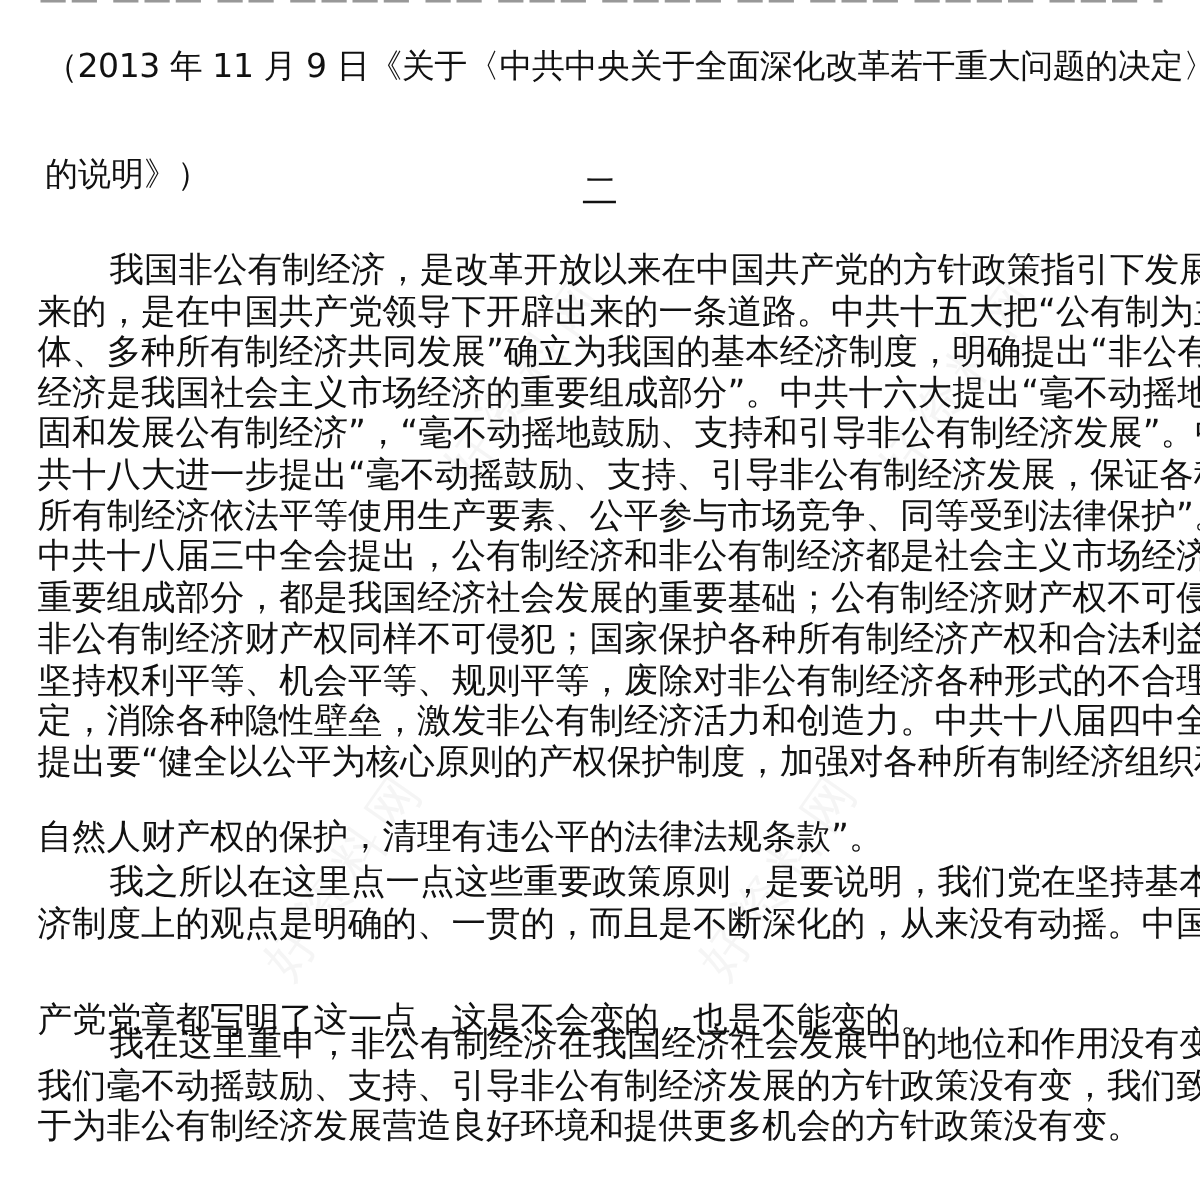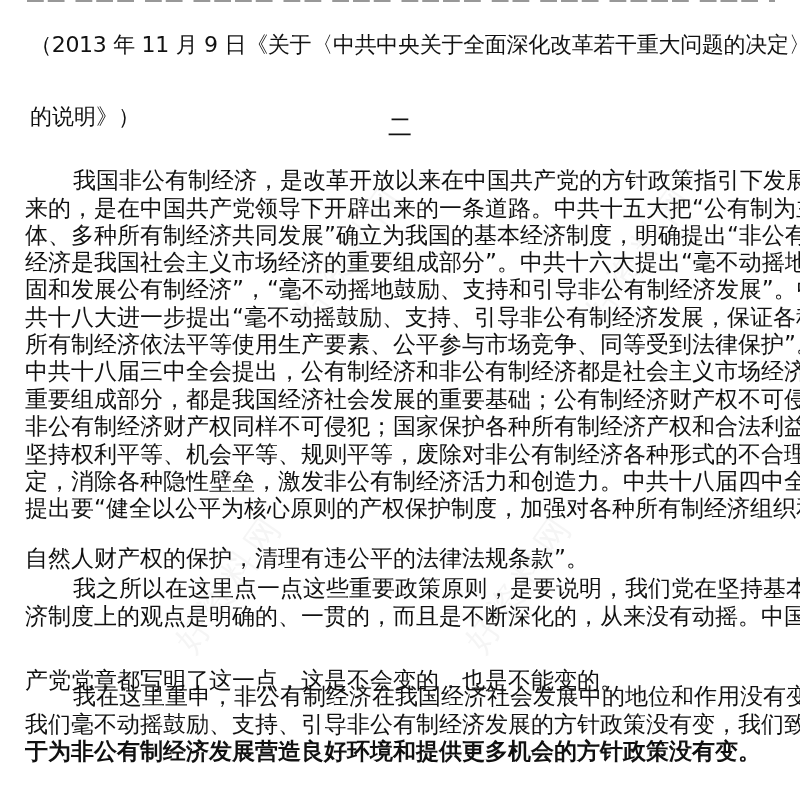--- a/index.html
+++ b/index.html
@@ -113,14 +113,14 @@
 
 <div>
   <div class="body-line indent" style="top:574px;">我之所以在这里点一点这些重要政策原则，是要说明，我们党在坚持基本经</div>
   <div class="body-line" style="top:602px;">济制度上的观点是明确的、一贯的，而且是不断深化的，从来没有动摇。中国共</div>
   <div class="body-line last" style="top:666px;">产党党章都写明了这一点，这是不会变的，也是不能变的。</div>
 </div>
 
 <div>
   <div class="body-line indent" style="top:682px;">我在这里重申，非公有制经济在我国经济社会发展中的地位和作用没有变，</div>
   <div class="body-line" style="top:710px;">我们毫不动摇鼓励、支持、引导非公有制经济发展的方针政策没有变，我们致力</div>
-  <div class="body-line last" style="top:737px;font-weight:bold;">于为非公有制经济发展营造良好环境和提供更多机会的方针政策没有变。</div>
+  <div class="body-line last" style="top:737px;">于为非公有制经济发展营造良好环境和提供更多机会的方针政策没有变。</div>
 </div>
 
 </body></html>

